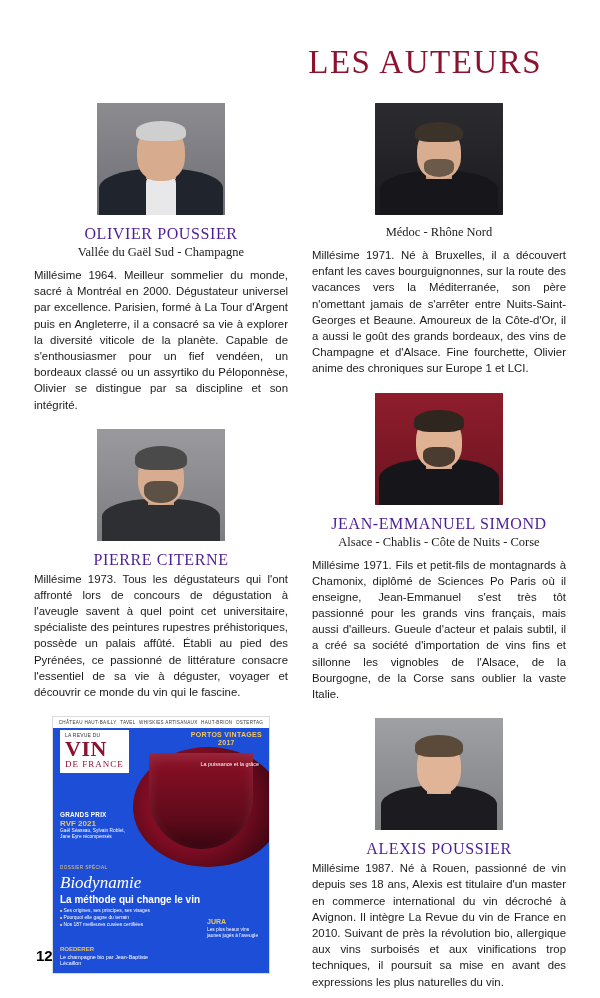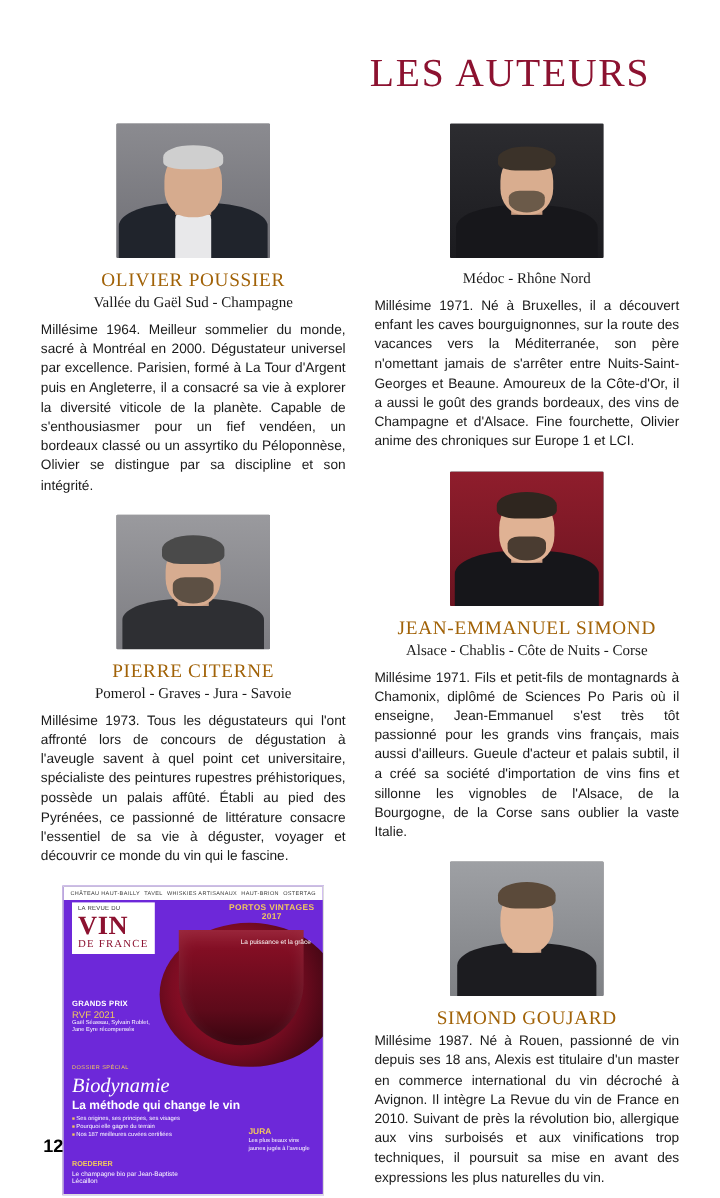--- a/index.html
+++ b/index.html
@@ -62,21 +62,21 @@
     position: absolute; bottom: 0; left: 50%;
     transform: translateX(-50%);
     border-radius: 40% 40% 0 0;
   }
   .portrait .neck {
     position: absolute; left: 50%; transform: translateX(-50%);
   }
 
   .author-name {
     font-family: "Liberation Serif", serif;
-    color: #a16207;
+    color: #4c1d95;
     font-size: 16px;
     letter-spacing: 0.6px;
     text-align: center;
     margin: 2px 0 2px 0;
     font-weight: 400;
   }
   .author-region {
     font-family: "Liberation Serif", serif;
     font-size: 12.5px;
     color: #1a1a1a;
@@ -92,21 +92,21 @@
   }
   .author-bio b { font-weight: normal; }
 
   .block { margin-bottom: 16px; }
 
   
   .cover {
     width: 218px; height: 258px;
     margin: 0 auto;
     position: relative;
-    background: #6d28d9;
+    background: #1d4ed8;
     overflow: hidden;
     border: 1px solid #dcdcdc;
   }
   .cover-topbar {
     position: absolute; top: 0; left: 0; right: 0; height: 11px;
     background: #ffffff; color: #3a3a3a;
     font-size: 4.6px; letter-spacing: .3px;
     display: flex; align-items: center; justify-content: space-around;
     padding: 0 4px;
   }
@@ -140,21 +140,21 @@
   .cover-badge .b1 { font-size: 7px; font-weight: bold; letter-spacing: .3px; }
   .cover-tag {
     position: absolute; top: 44px; right: 10px;
     color: #ffffff; font-size: 5.4px; text-align: right; line-height: 1.25;
   }
   .cover-gp {
     position: absolute; top: 94px; left: 7px;
     color: #ffffff; line-height: 1.2;
   }
   .cover-gp .g1 { font-size: 6.4px; font-weight: bold; letter-spacing: .2px; }
-  .cover-gp .g2 { font-size: 8px; font-weight: normal; color: #f0c75e; }
+  .cover-gp .g2 { font-size: 8px; font-weight: bold; color: #f0c75e; }
   .cover-gp .g3 { font-size: 4.8px; width: 66px; }
   .cover-dossier {
     position: absolute; top: 148px; left: 7px;
     font-size: 4.6px; color: #f0c75e; letter-spacing: .4px;
   }
   .cover-title {
     position: absolute; top: 156px; left: 7px;
     color: #ffffff;
   }
   .cover-title .t1 {
@@ -213,21 +213,20 @@
       <div class="block">
         <div class="portrait">
           <div class="bg" style="background:linear-gradient(180deg,#9a9a9e 0%,#7d7d82 100%)"></div>
           <div class="body" style="width:118px;height:42px;background:#2e2f33;"></div>
           <div class="neck" style="top:58px;width:26px;height:18px;background:#c49a80;"></div>
           <div class="head" style="top:22px;width:46px;height:54px;background:#d7ac90;"></div>
           <div class="hair" style="top:17px;width:52px;height:24px;background:#4a4a4a;"></div>
           <div class="head" style="top:52px;width:34px;height:22px;background:#5d5044;border-radius:30% 30% 50% 50%;"></div>
         </div>
         <div class="author-name">PIERRE CITERNE</div>
-        <div class="author-region">Pomerol - Graves - Jura - Savoie</div>
         <div class="author-bio"><b>Millésime 1973.</b><span> Tous les dégustateurs qui l'ont affronté lors de concours de dégustation à l'aveugle savent à quel point cet universitaire, spécialiste des peintures rupestres préhistoriques, possède un palais affûté. Établi au pied des Pyrénées, ce passionné de littérature consacre l'essentiel de sa vie à déguster, voyager et découvrir ce monde du vin qui le fascine.</span></div>
       </div>
 
       <div class="block">
         <div class="cover">
           <div class="cover-topbar">
             <span>CHÂTEAU HAUT-BAILLY</span>
             <span>TAVEL</span>
             <span>WHISKIES ARTISANAUX</span>
             <span>HAUT-BRION</span>
@@ -304,21 +303,21 @@
       </div>
 
       <div class="block">
         <div class="portrait">
           <div class="bg" style="background:linear-gradient(180deg,#9ea0a4 0%,#7f8185 100%)"></div>
           <div class="body" style="width:116px;height:44px;background:#1c1c20;"></div>
           <div class="neck" style="top:58px;width:24px;height:18px;background:#d2a68a;"></div>
           <div class="head" style="top:22px;width:44px;height:54px;background:#e0b496;"></div>
           <div class="hair" style="top:17px;width:48px;height:22px;background:#5b4a3a;"></div>
         </div>
-        <div class="author-name">SIMOND GOUJARD</div>
+        <div class="author-name">ALEXIS POUSSIER</div>
         <div class="author-bio"><b>Millésime 1987.</b><span> Né à Rouen, passionné de vin depuis ses 18 ans, Alexis est titulaire d'un master en commerce international du vin décroché à Avignon. Il intègre La Revue du vin de France en 2010. Suivant de près la révolution bio, allergique aux vins surboisés et aux vinifications trop techniques, il poursuit sa mise en avant des expressions les plus naturelles du vin.</span></div>
       </div>
 
     </div>
 
   </div>
 
   <div class="page-number">12</div>
 
 </div>

